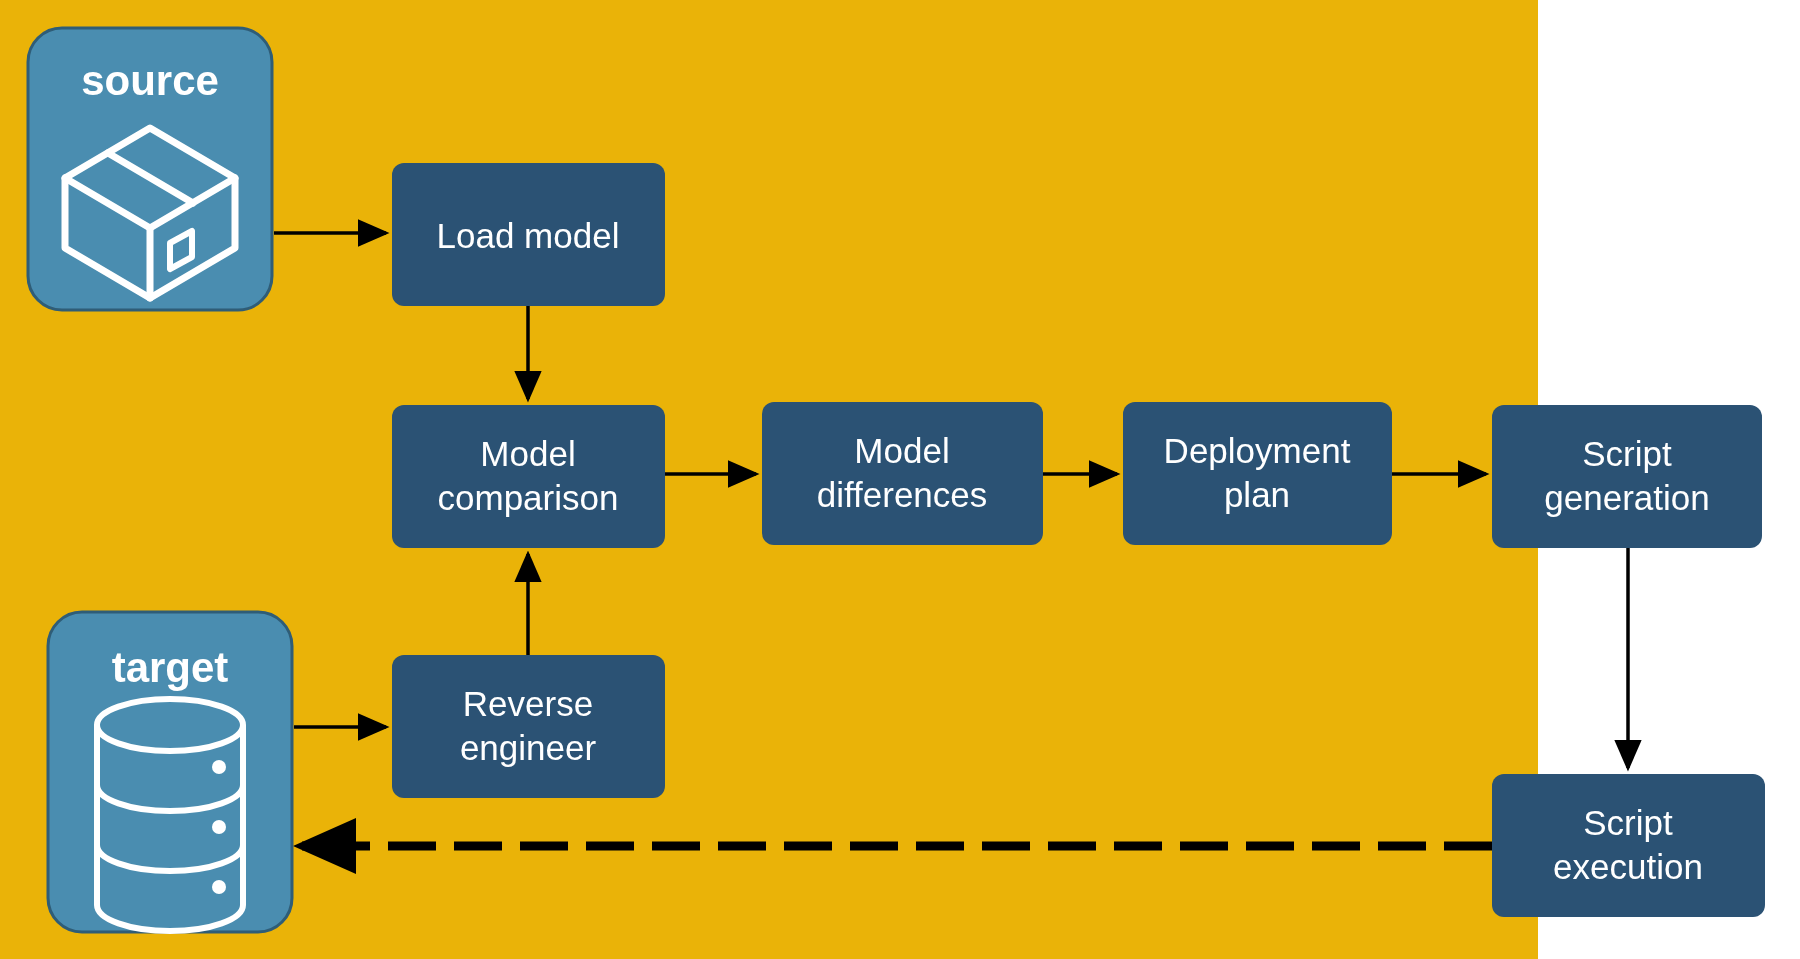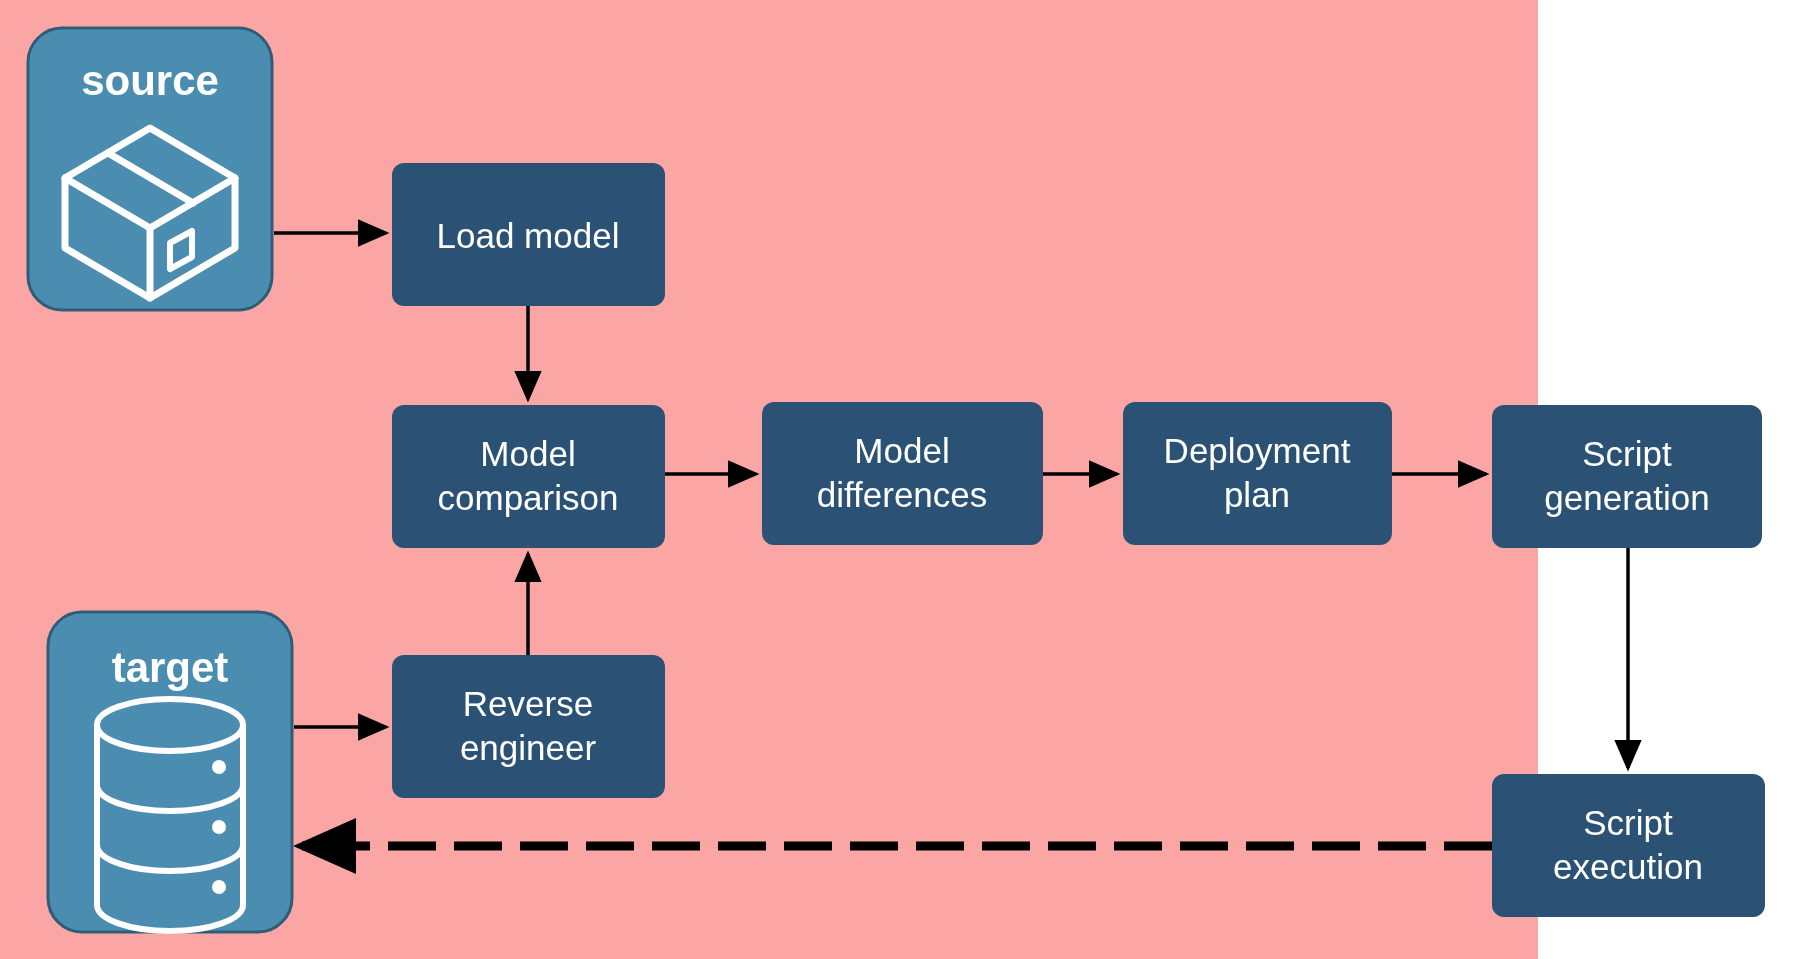--- a/index.html
+++ b/index.html
@@ -10,21 +10,21 @@
   body {
     width: 1800px;
     height: 959px;
     font-family: "Liberation Sans", sans-serif;
     overflow: hidden;
   }
   #diagram-root {
     position: relative;
     width: 1538px;
     height: 959px;
-    background: #fca5a5;
+    background: #eab308;
   }
   #flow-svg {
     position: absolute;
     left: 0;
     top: 0;
     width: 1800px;
     height: 959px;
     display: block;
   }
   .endpoint-label {

